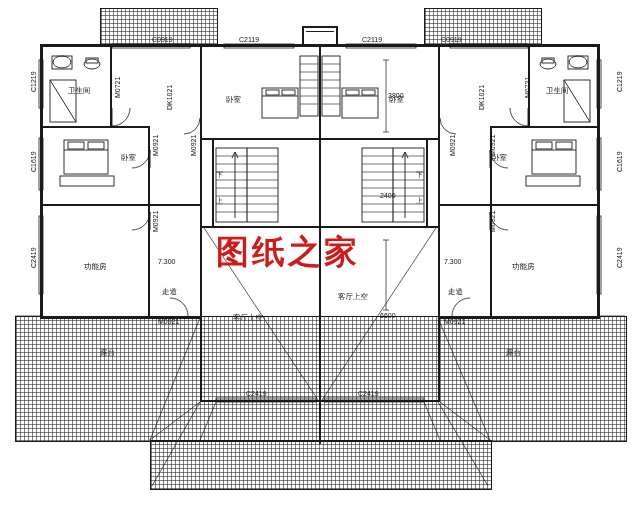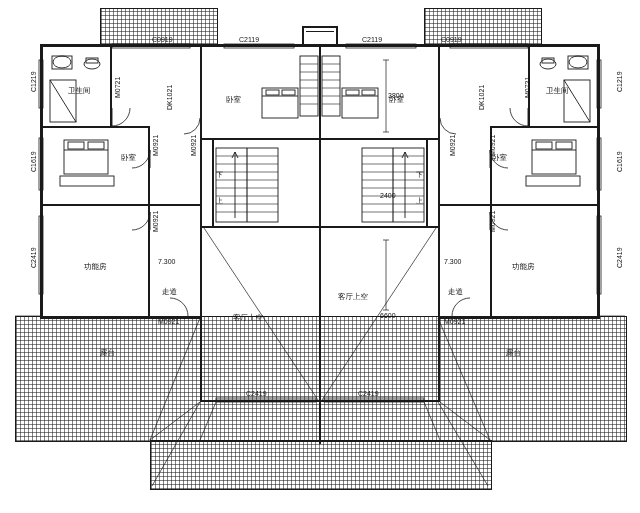--- a/index.html
+++ b/index.html
@@ -286,14 +286,15 @@
   <div class="dim" style="left:380px;top:192px;">2400</div>
   <div class="dim" style="left:380px;top:312px;">6600</div>
   <div class="dim" style="left:158px;top:258px;">7.300</div>
   <div class="dim" style="left:444px;top:258px;">7.300</div>
 
   <div class="dim" style="left:216px;top:170px;">下</div>
   <div class="dim" style="left:216px;top:196px;">上</div>
   <div class="dim" style="left:416px;top:170px;">下</div>
   <div class="dim" style="left:416px;top:196px;">上</div>
 
+  <div class="wm" style="left:216px;top:230px;font-size:33px;letter-spacing:3px;">图纸之家</div>
 
 </div>
 
 </body></html>

